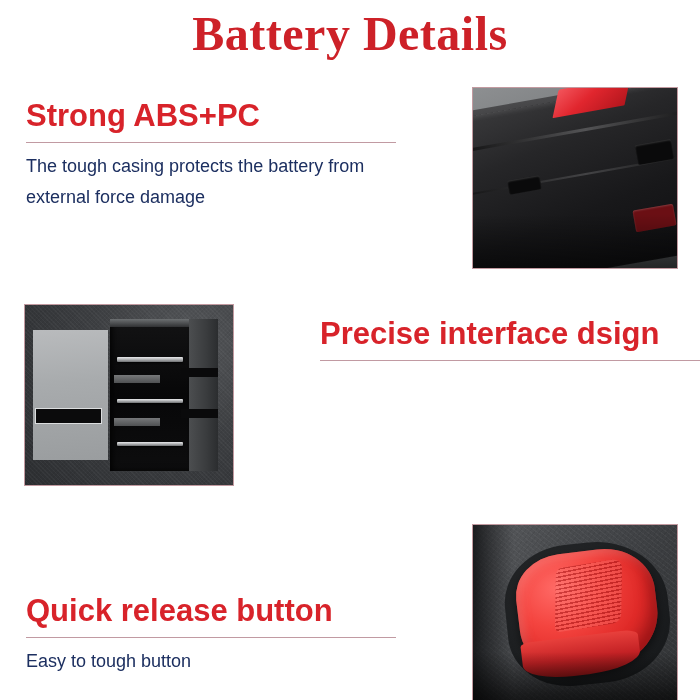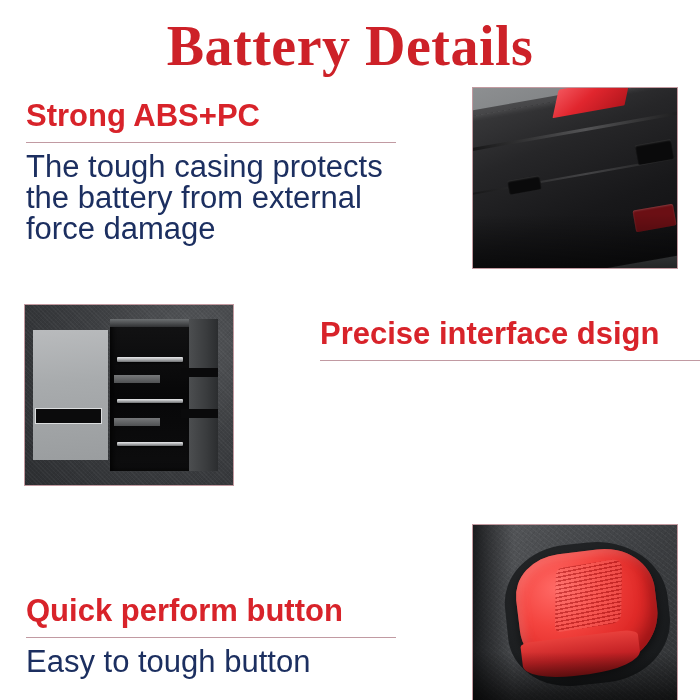--- a/index.html
+++ b/index.html
@@ -13,26 +13,26 @@
     position: relative;
     overflow: hidden;
     font-family: "Liberation Sans", sans-serif;
     -webkit-font-smoothing: antialiased;
   }
 
   
   .page-title {
     position: absolute;
     left: 0;
-    top: 18px;
+    top: 6px;
     width: 700px;
     text-align: center;
     font-family: "Liberation Serif", serif;
     font-weight: bold;
-    font-size: 56px;
+    font-size: 48px;
     line-height: 56px;
     color: #cd2128;
     letter-spacing: 0.5px;
   }
 
   
   .feature-block {
     position: absolute;
   }
   .feature-heading {
@@ -45,21 +45,21 @@
   }
   .feature-rule {
     height: 0;
     border-top: 1.4px solid #c19aa2;
     margin-top: 7px;
     margin-bottom: 8px;
   }
   .feature-body {
     font-family: "Liberation Sans", sans-serif;
     font-weight: normal;
-    font-size: 31px;
+    font-size: 18px;
     line-height: 31px;
     color: #1c2f60;
   }
 
   #block-abs   { left: 26px;  top: 97px;  width: 370px; }
   #block-iface { left: 285px; top: 315px; width: 392px; margin-left: 35px; }
   #block-quick { left: 26px;  top: 592px; width: 370px; }
 
   
   .photo {
@@ -355,21 +355,21 @@
     <div class="term-blade b3"></div>
   </div>
 </div>
 
 <div class="feature-block" id="block-iface">
   <div class="feature-heading">Precise interface dsign</div>
   <div class="feature-rule"></div>
 </div>
 
 <div class="feature-block" id="block-quick">
-  <div class="feature-heading">Quick perform button</div>
+  <div class="feature-heading">Quick release button</div>
   <div class="feature-rule"></div>
   <div class="feature-body">Easy to tough button</div>
 </div>
 
 <div class="photo" id="photo-button">
   <div class="photo-inner">
     <div class="btn-bg"></div>
     <div class="btn-bg-grain"></div>
     <div class="btn-edge-dark"></div>
     <div class="btn-recess"></div>

